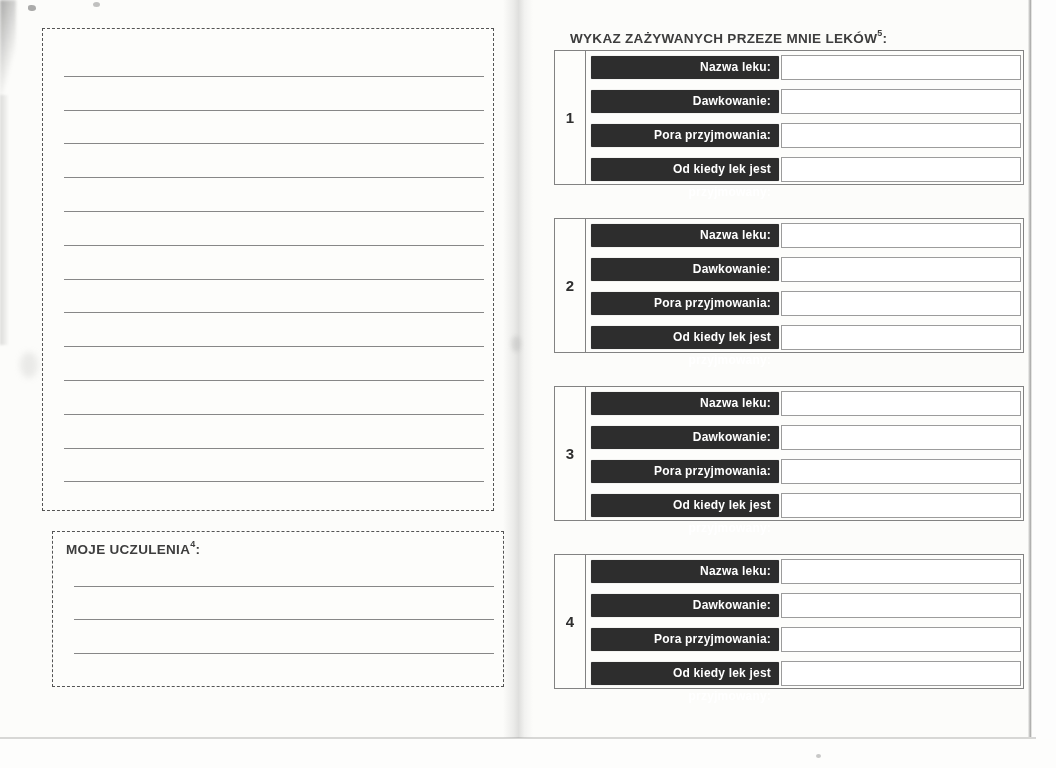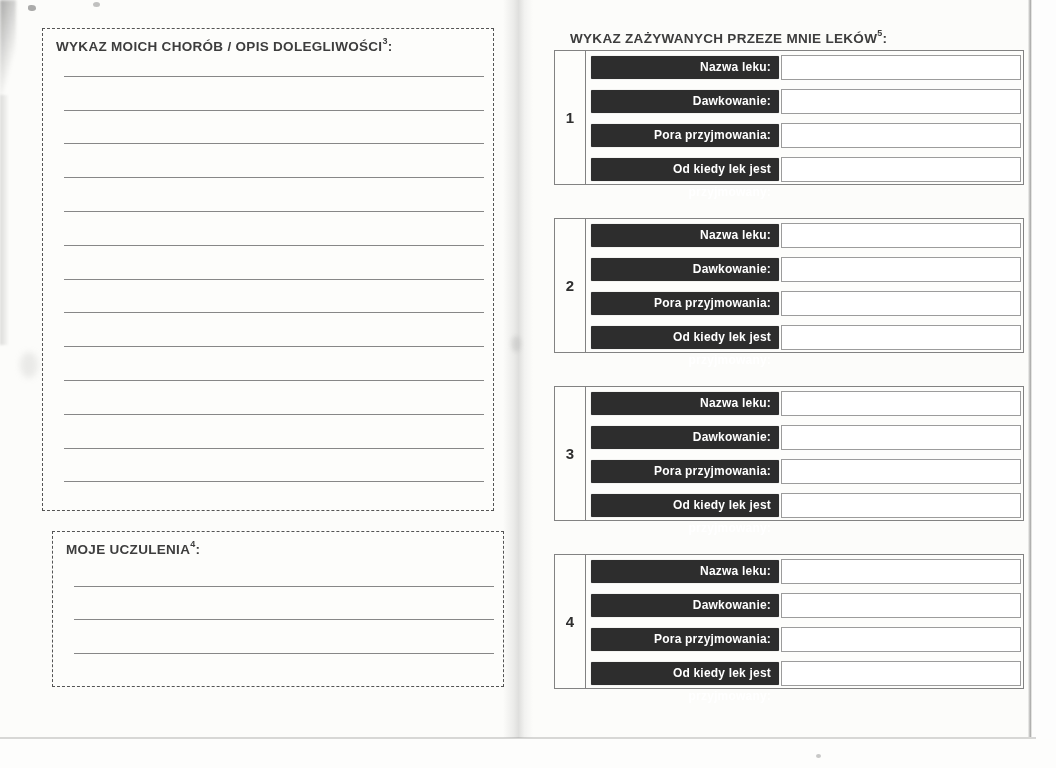--- a/index.html
+++ b/index.html
@@ -72,21 +72,20 @@
   <div class="abs smudge-tl"></div>
   <div class="abs smudge-l2"></div>
   <div class="abs smudge-mid-left"></div>
   <div class="abs fold-mark"></div>
   <div class="abs speck1"></div>
   <div class="abs speck2"></div>
   <div class="abs speck3"></div>
 
   <div>
     <section class="abs dashed-box box-diseases">
-      <h2 class="box-title"><span>WYKAZ MOICH CHORÓB / OPIS DOLEGLIWOŚCI</span><sup>3</sup><span>:</span></h2>
       <div class="lines lines-diseases">
           <div class="wline"></div>
           <div class="wline"></div>
           <div class="wline"></div>
           <div class="wline"></div>
           <div class="wline"></div>
           <div class="wline"></div>
           <div class="wline"></div>
           <div class="wline"></div>
           <div class="wline"></div>

